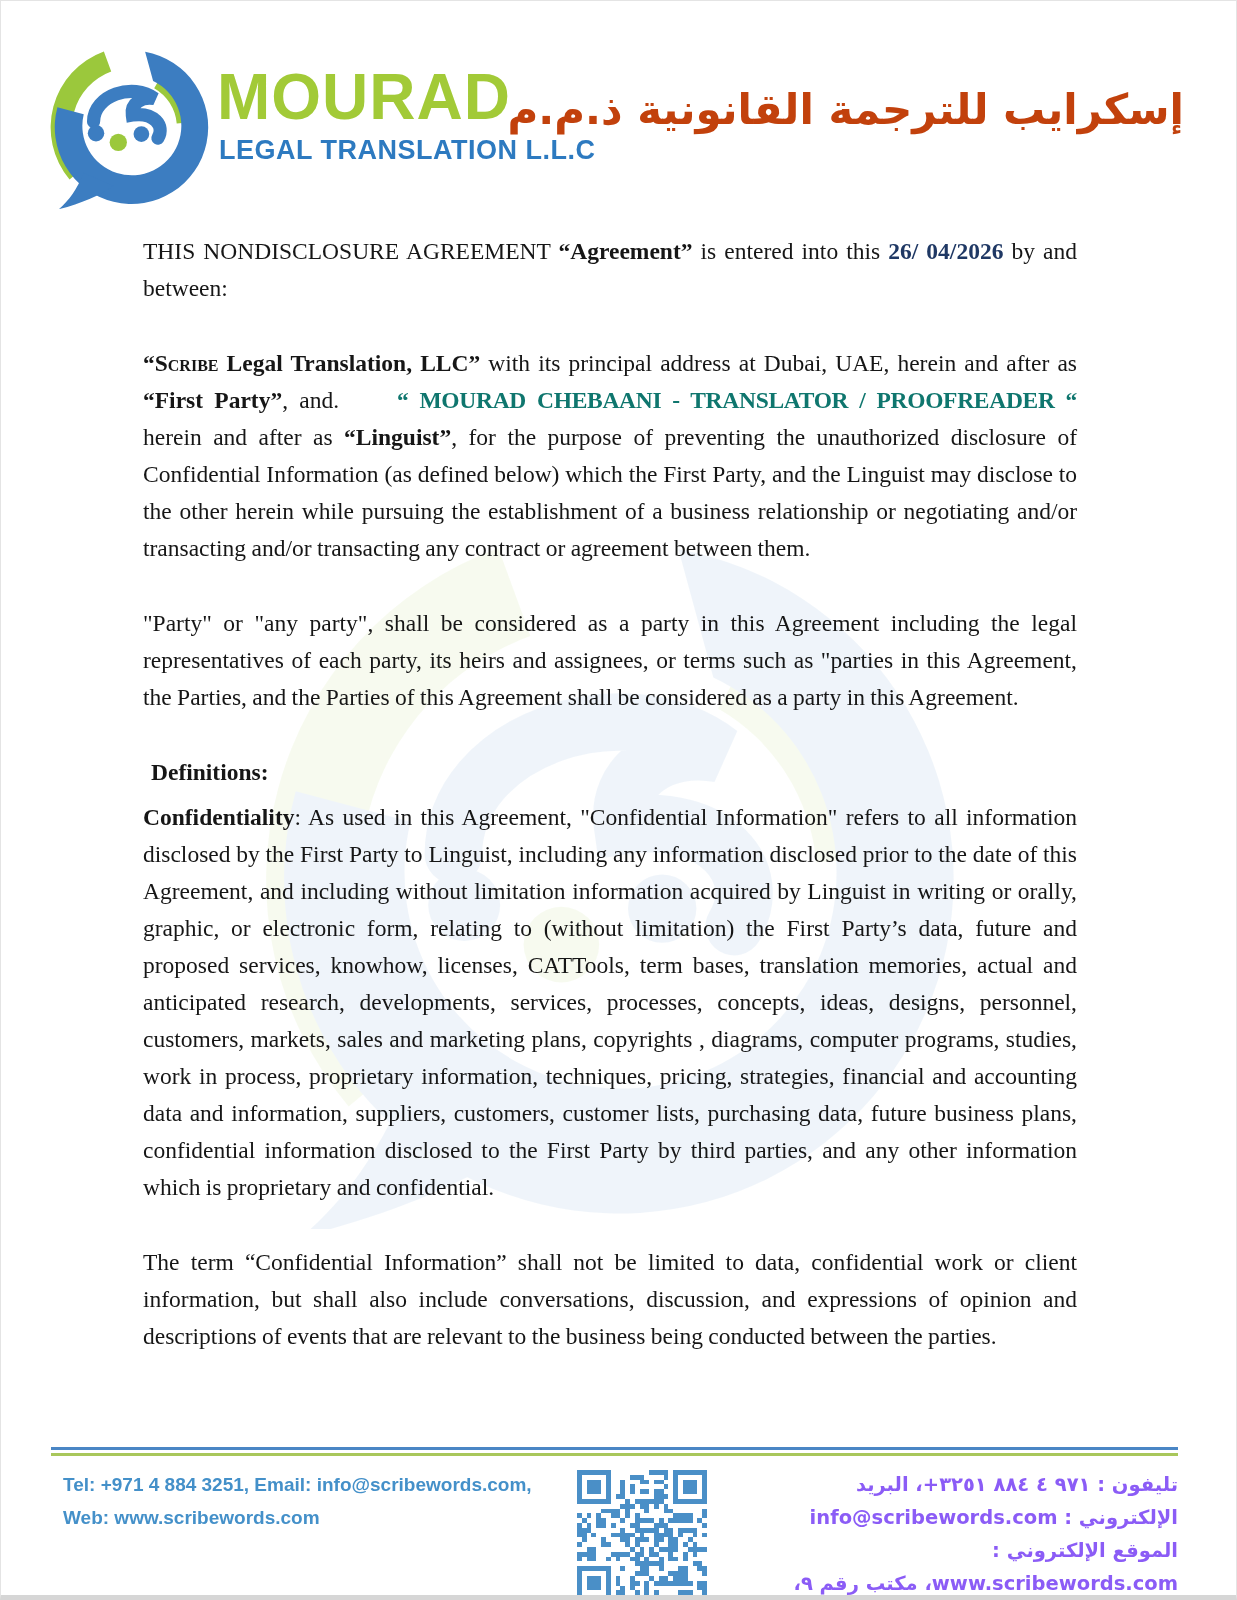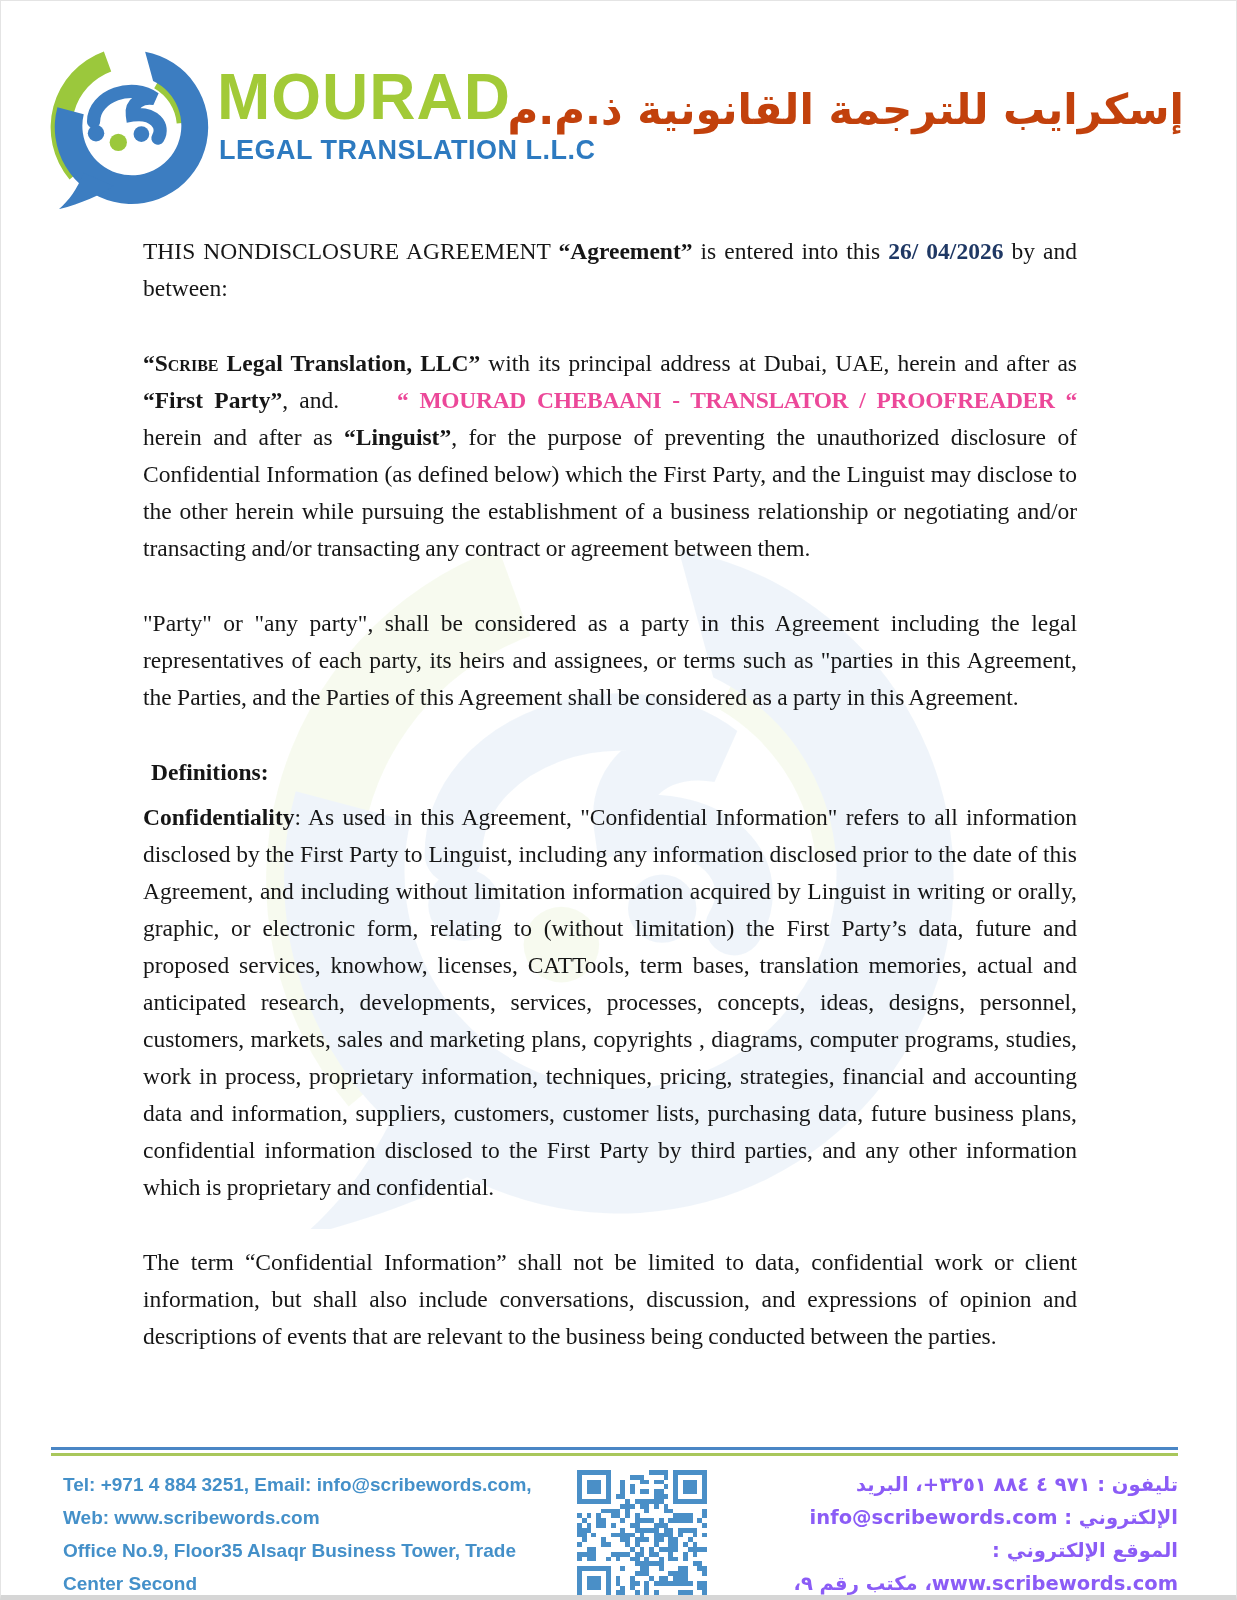--- a/index.html
+++ b/index.html
@@ -38,21 +38,21 @@
   }
   .content p{
     margin:0 0 38px 0;font-size:23.5px;line-height:37px;text-align:justify;
     word-spacing:-0.5px;
   }
   .content p.defs-heading{margin:8px;}
   .content p.last{margin-bottom:0;}
   .b{font-weight:bold;}
   .sc{font-variant:small-caps;}
   .navy{color:#1f3864;font-weight:bold;}
-  .name{color:#ec4899;font-weight:bold;letter-spacing:-0.3px;}
+  .name{color:#0f766e;font-weight:bold;letter-spacing:-0.3px;}
   .gap{display:inline-block;width:58px;}
   
   .watermark{position:absolute;left:258px;top:508px;width:720px;height:720px;opacity:0.075;z-index:0;}
   
   .footer{position:absolute;left:50px;right:58px;top:1446px;z-index:2;}
   .rule-blue{height:3px;background:#4a86c5;}
   .rule-green{height:3px;background:#a9c75b;margin-top:3px;}
   .footer-row{display:flex;align-items:flex-start;margin-top:12px;gap:36px;}
   .footer-en{
     width:486px;padding-left:12px;box-sizing:border-box;
@@ -122,21 +122,20 @@
 
     <p class="last">The term “Confidential Information” shall not be limited to data, confidential work or client information, but shall also include conversations, discussion, and expressions of opinion and descriptions of events that are relevant to the business being conducted between the parties.</p>
   </div>
 
   <div class="footer">
     <div class="rule-blue"></div>
     <div class="rule-green"></div>
     <div class="footer-row">
       <div class="footer-en">
         <div>Tel: +971 4 884 3251, Email: info@scribewords.com, Web: www.scribewords.com</div>
-        <div>Office No.9, Floor35 Alsaqr Business Tower, Trade Center Second</div>
 
       </div>
       <svg class="qr" viewBox="0 0 27 27" shape-rendering="crispEdges">
           <rect x="15" y="0" width="1" height="1" fill="#4a8fc7"></rect>
           <rect x="16" y="0" width="1" height="1" fill="#4a8fc7"></rect>
           <rect x="17" y="0" width="1" height="1" fill="#4a8fc7"></rect>
           <rect x="18" y="0" width="1" height="1" fill="#4a8fc7"></rect>
           <rect x="11" y="1" width="1" height="1" fill="#4a8fc7"></rect>
           <rect x="12" y="1" width="1" height="1" fill="#4a8fc7"></rect>
           <rect x="13" y="1" width="1" height="1" fill="#4a8fc7"></rect>

